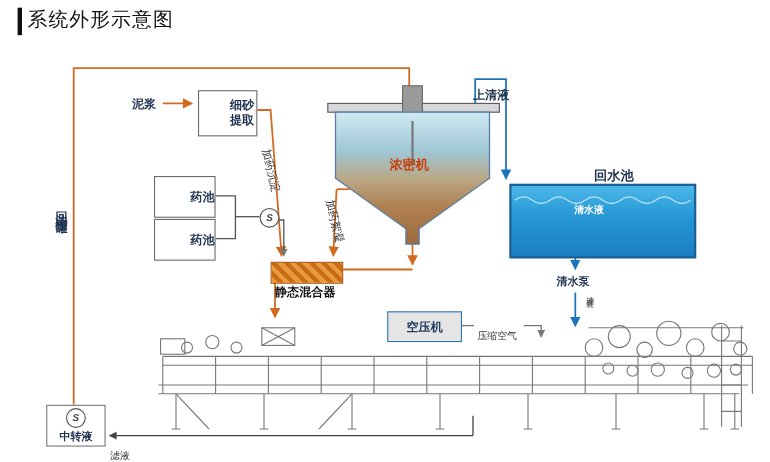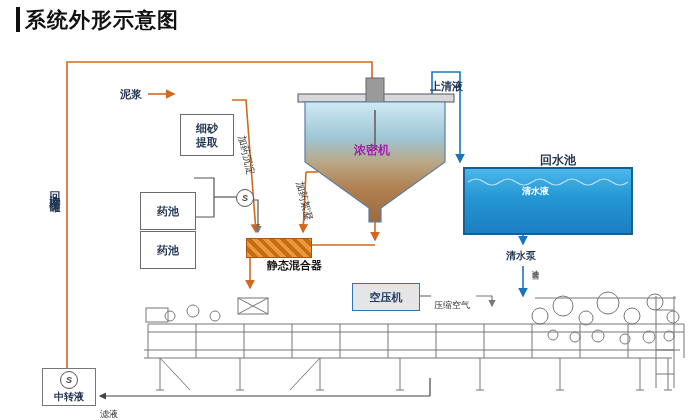--- a/index.html
+++ b/index.html
@@ -1,25 +1,25 @@
 <!DOCTYPE html>
 <html><head>
 <meta charset="utf-8">
 <style>
   html,body{margin:0;padding:0;}
   body{font-family:"Liberation Sans","DejaVu Sans",sans-serif;background:#fff;}
   #stage{position:relative;width:700px;height:420px;background:#fff;overflow:hidden;}
   .lbl{position:absolute;color:#1f3350;font-weight:700;white-space:nowrap;}
   .lbl-sm{position:absolute;color:#333;white-space:nowrap;}
-  .box{position:absolute;border:1.5px solid #6b6b6b;background:#fff;display:flex;align-items:center;justify-content:center;text-align:center;color:#1f3350;font-weight:600;margin-top:32px;}
+  .box{position:absolute;border:1.5px solid #6b6b6b;background:#fff;display:flex;align-items:center;justify-content:flex-end;text-align:center;color:#1f3350;font-weight:600;}
   .rot{transform-origin:left top;transform:rotate(76deg);}
   .vert{writing-mode:vertical-rl;text-orientation:upright;}
   .pump{position:absolute;width:16px;height:16px;border:1.5px solid #555;border-radius:50%;background:#fff;display:flex;align-items:center;justify-content:center;font-size:9px;font-style:italic;color:#444;font-weight:700;}
   #titlebar{position:absolute;left:16px;top:7px;width:4px;height:25px;background:#111;}
-  #title{position:absolute;left:25px;top:6px;font-size:21px;font-weight:700;color:#111;letter-spacing:1px;}
+  #title{position:absolute;left:25px;top:6px;font-size:18px;font-weight:400;color:#111;letter-spacing:1px;}
   #mixer{position:absolute;left:246px;top:238px;width:64px;height:18px;border:1px solid #a8560e;background:repeating-linear-gradient(45deg,#e79a3c 0 4px,#c96a14 4px 8px);}
   #aircomp{position:absolute;left:352px;top:283px;width:66px;height:26px;border:1.5px solid #2e75b6;background:#e5e5e5;display:flex;align-items:center;justify-content:center;color:#1e3a5f;font-weight:700;font-size:11px;}
   #transferbox{position:absolute;left:42px;top:368px;width:54px;height:38px;border:1.5px solid #777;background:#fff;display:flex;flex-direction:column;align-items:center;justify-content:flex-start;padding-top:2px;box-sizing:border-box;}
   #transferbox .pump{position:relative;margin-bottom:1px;}
   #transferbox .t{font-size:10px;color:#1f3350;font-weight:700;}
   svg{position:absolute;left:0;top:0;}
 </style>
 </head>
 <body>
 
@@ -131,40 +131,40 @@
   <div id="titlebar"></div>
   <div id="title">系统外形示意图</div>
 
   <div class="lbl" style="left:120px;top:87px;font-size:11px;">泥浆</div>
 
   <div class="box" style="left:180px;top:82px;width:52px;height:40px;font-size:11px;line-height:1.3;">
     <span style="width:26px;">细砂提取</span>
   </div>
 
   <div class="lbl" style="left:430px;top:79px;font-size:11px;">上清液</div>
-  <div class="lbl" style="left:354px;top:142px;font-size:12px;color:#a21caf;">浓密机</div>
+  <div class="lbl" style="left:354px;top:142px;font-size:12px;color:#c2410c;">浓密机</div>
   <div class="lbl" style="left:540px;top:152px;font-size:12px;">回水池</div>
   <div class="lbl" style="left:522px;top:185px;font-size:9px;color:#fff;font-weight:600;">清水液</div>
 
   <div class="box" style="left:140px;top:160px;width:54px;height:36px;font-size:11px;">
     <span>药池</span>
   </div>
   <div class="box" style="left:140px;top:199px;width:54px;height:36px;font-size:11px;">
     <span>药池</span>
   </div>
 
   <div class="pump" style="left:236px;top:189px;">
     <span>S</span>
   </div>
 
   <div class="lbl-sm rot" style="left:248px;top:134px;font-size:10px;">加药沉淀</div>
   <div class="lbl-sm rot" style="left:306px;top:180px;font-size:10px;">加药絮凝</div>
 
   <div id="mixer"></div>
-  <div class="lbl" style="left:239px;top:258px;font-size:11px;color:#111;padding-left:28px;">静态混合器</div>
+  <div class="lbl" style="left:250px;top:258px;font-size:11px;color:#111;">静态混合器</div>
 
   <div id="aircomp">
     <span>空压机</span>
   </div>
   <div class="lbl-sm" style="left:434px;top:289px;font-size:9px;margin-top:10px;">压缩空气</div>
 
   <div class="lbl" style="left:506px;top:249px;font-size:10px;text-align:right;">清水泵</div>
   <div class="lbl-sm vert" style="left:530px;top:264px;font-size:7px;color:#555;letter-spacing:1px;">冲洗装置</div>
 
   <div class="lbl vert" style="left:47px;top:183px;font-size:11px;letter-spacing:3px;">回浓缩罐</div>

